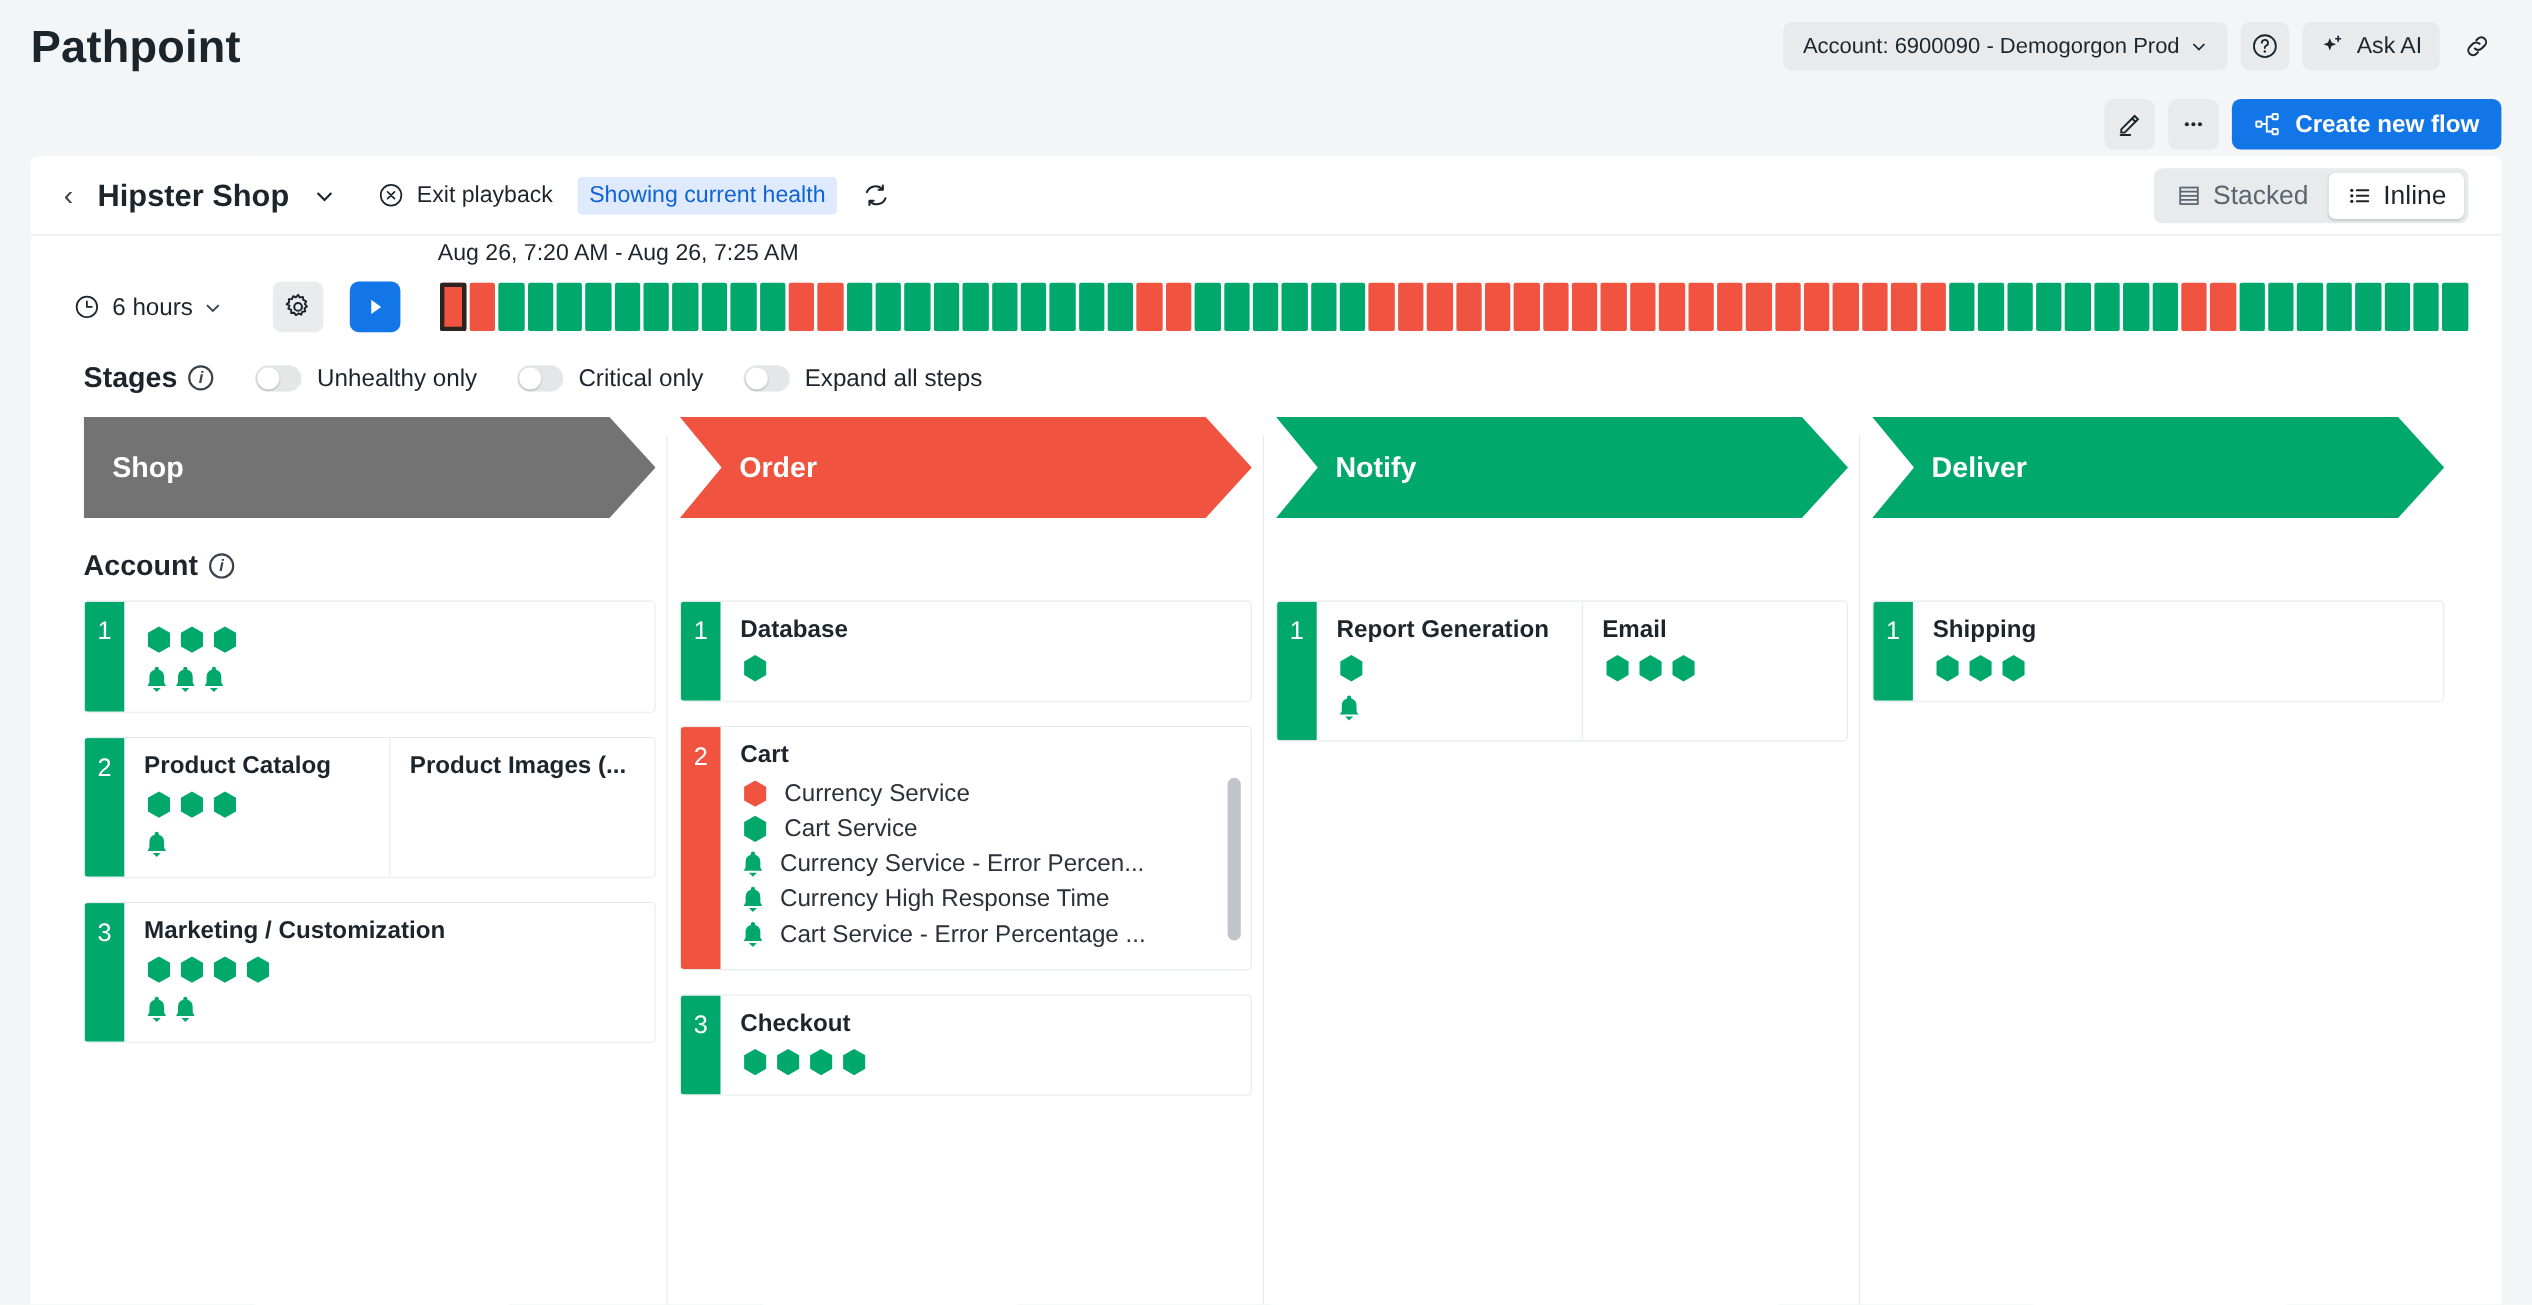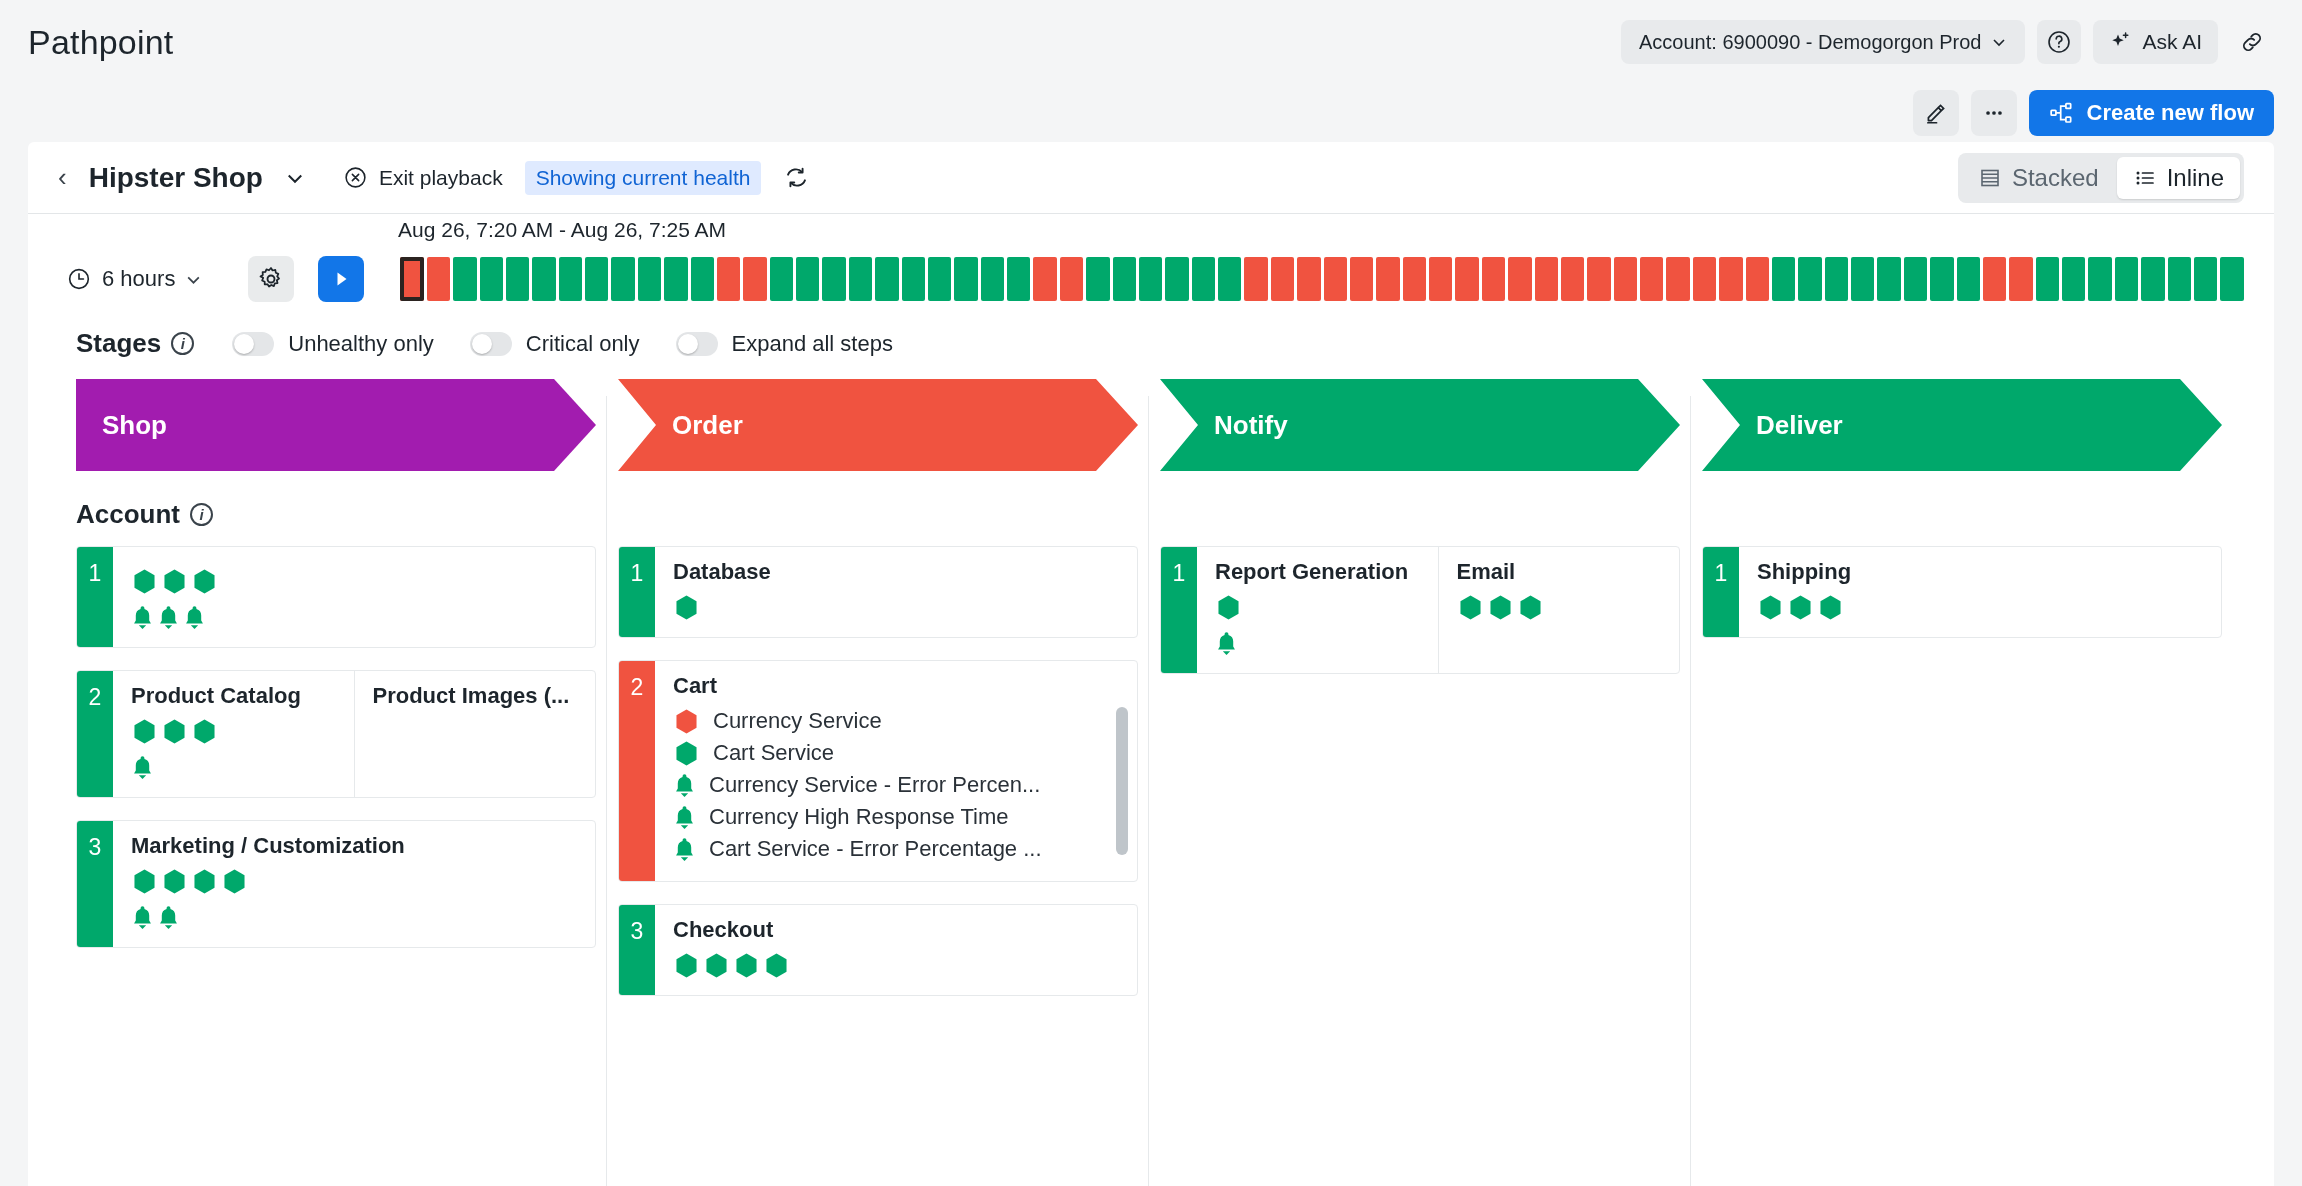--- a/index.html
+++ b/index.html
@@ -11,21 +11,21 @@
     overflow: hidden;
   }
 
   
   .topbar {
     height: 84px;
     display: flex; align-items: center;
     padding: 0 28px;
     background: #f4f5f6;
   }
-  .app-title { font-size: 34px; font-weight: 400; letter-spacing: .2px; color:#1d252c; }
+  .app-title { font-size: 41px; font-weight: 700; letter-spacing: .2px; color:#1d252c; }
   .topbar-right { margin-left: auto; display: flex; align-items: center; gap: 12px; }
   .account-pill {
     background: #e8eaec; border-radius: 8px;
     height: 44px; display: flex; align-items: center; gap: 10px;
     padding: 0 18px; font-size: 20px; color: #1d252c; cursor: pointer;
   }
   .icon-btn {
     width: 44px; height: 44px; border-radius: 8px;
     display: flex; align-items: center; justify-content: center;
     background: #e8eaec; cursor: pointer;
@@ -408,21 +408,21 @@
         </div>
         <div class="tgl-item">
           <span class="tgl"></span>
           <span class="tgl-lbl">Expand all steps</span>
         </div>
       </div>
   </div>
 
   <div class="stage-grid" id="stage-grid">
       <div class="stage-cell">
-        <div class="arrow" style="background: #a21caf;">
+        <div class="arrow" style="background: #737373;">
           <span>Shop</span>
         </div>
       </div>
       <div class="stage-cell">
         <div class="arrow notched" style="background: rgb(240, 83, 64);">
           <span>Order</span>
         </div>
       </div>
       <div class="stage-cell">
         <div class="arrow notched" style="background: rgb(0, 168, 107);">

